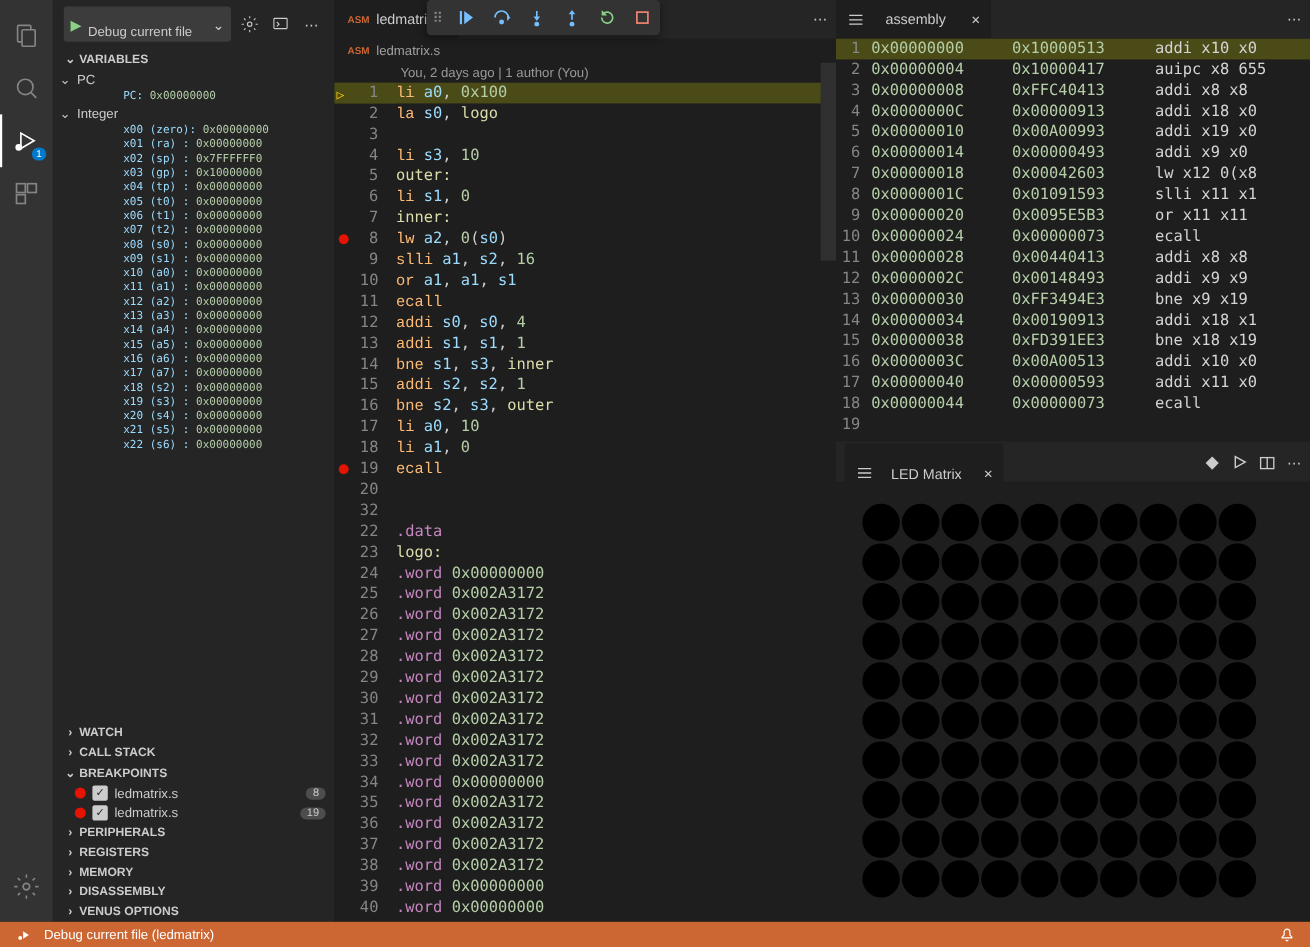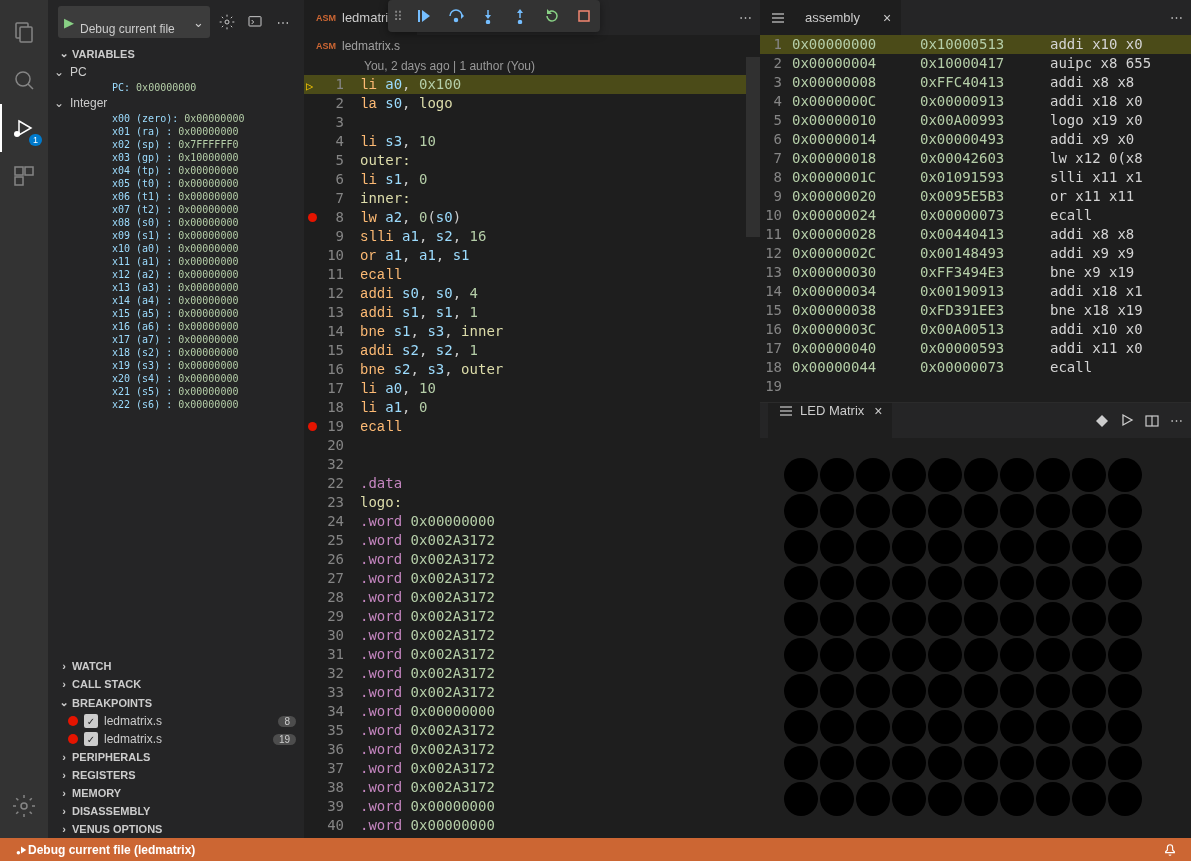--- a/index.html
+++ b/index.html
@@ -81,28 +81,28 @@
 .asm-body { flex: 1; overflow: auto; font-family: Consolas, monospace; font-size: 14px; line-height: 19px; }
 .asm-line { display: flex; height: 19px; }
 .asm-gutter { width: 32px; text-align: right; padding-right: 10px; color: #858585; }
 .asm-addr { width: 128px; color: #b5cea8; }
 .asm-hex { width: 130px; color: #b5cea8; }
 .asm-inst { flex: 1; color: #d4d4d4; white-space: pre; overflow: hidden; }
 .asm-highlight { background: #4b4b18; }
 
 .led-section { flex: 1; display: flex; flex-direction: column; }
 .led-titlebar { height: 35px; background: #252526; display: flex; align-items: center; padding: 0 8px; }
-.led-title { display: flex; align-items: flex-start; gap: 6px; }
+.led-title { display: flex; align-items: flex-end; gap: 16px; }
 .led-actions { margin-left: auto; display: flex; gap: 10px; color: #cccccc; }
 .led-grid { flex: 1; background: #1e1e1e; padding: 20px 24px; display: grid; grid-template-columns: repeat(10, 36px); grid-template-rows: repeat(10, 36px); gap: 0; align-content: start; }
 .led-cell { width: 34px; height: 34px; background: #000000; border-radius: 50%; }
 
 
 .status-bar { position: absolute; left: 0; bottom: 0; width: 1191px; height: 23px; background: #cc6633; display: flex; align-items: center; padding: 0 8px; color: #ffffff; font-size: 12px; }
-.status-item { display: flex; align-items: flex-end; gap: 0; padding: 0 6px; font-weight: bold; }
+.status-item { display: flex; align-items: flex-end; gap: 12px; padding: 0 6px; }
 .status-right { margin-left: auto; }
 
 svg { display: block; }
 </style>
 </head>
 <body>
 
 <div class="activity-bar">
   <div class="activity-item">
     <svg width="24" height="24" viewBox="0 0 24 24" fill="none" stroke="currentColor" stroke-width="1.5">
@@ -510,21 +510,21 @@
         <div class="asm-line">
           <div class="asm-gutter">4</div>
           <div class="asm-addr">0x0000000C</div>
           <div class="asm-hex">0x00000913</div>
           <div class="asm-inst">addi x18 x0</div>
         </div>
         <div class="asm-line">
           <div class="asm-gutter">5</div>
           <div class="asm-addr">0x00000010</div>
           <div class="asm-hex">0x00A00993</div>
-          <div class="asm-inst">logo x19 x0</div>
+          <div class="asm-inst">addi x19 x0</div>
         </div>
         <div class="asm-line">
           <div class="asm-gutter">6</div>
           <div class="asm-addr">0x00000014</div>
           <div class="asm-hex">0x00000493</div>
           <div class="asm-inst">addi x9 x0 </div>
         </div>
         <div class="asm-line">
           <div class="asm-gutter">7</div>
           <div class="asm-addr">0x00000018</div>

